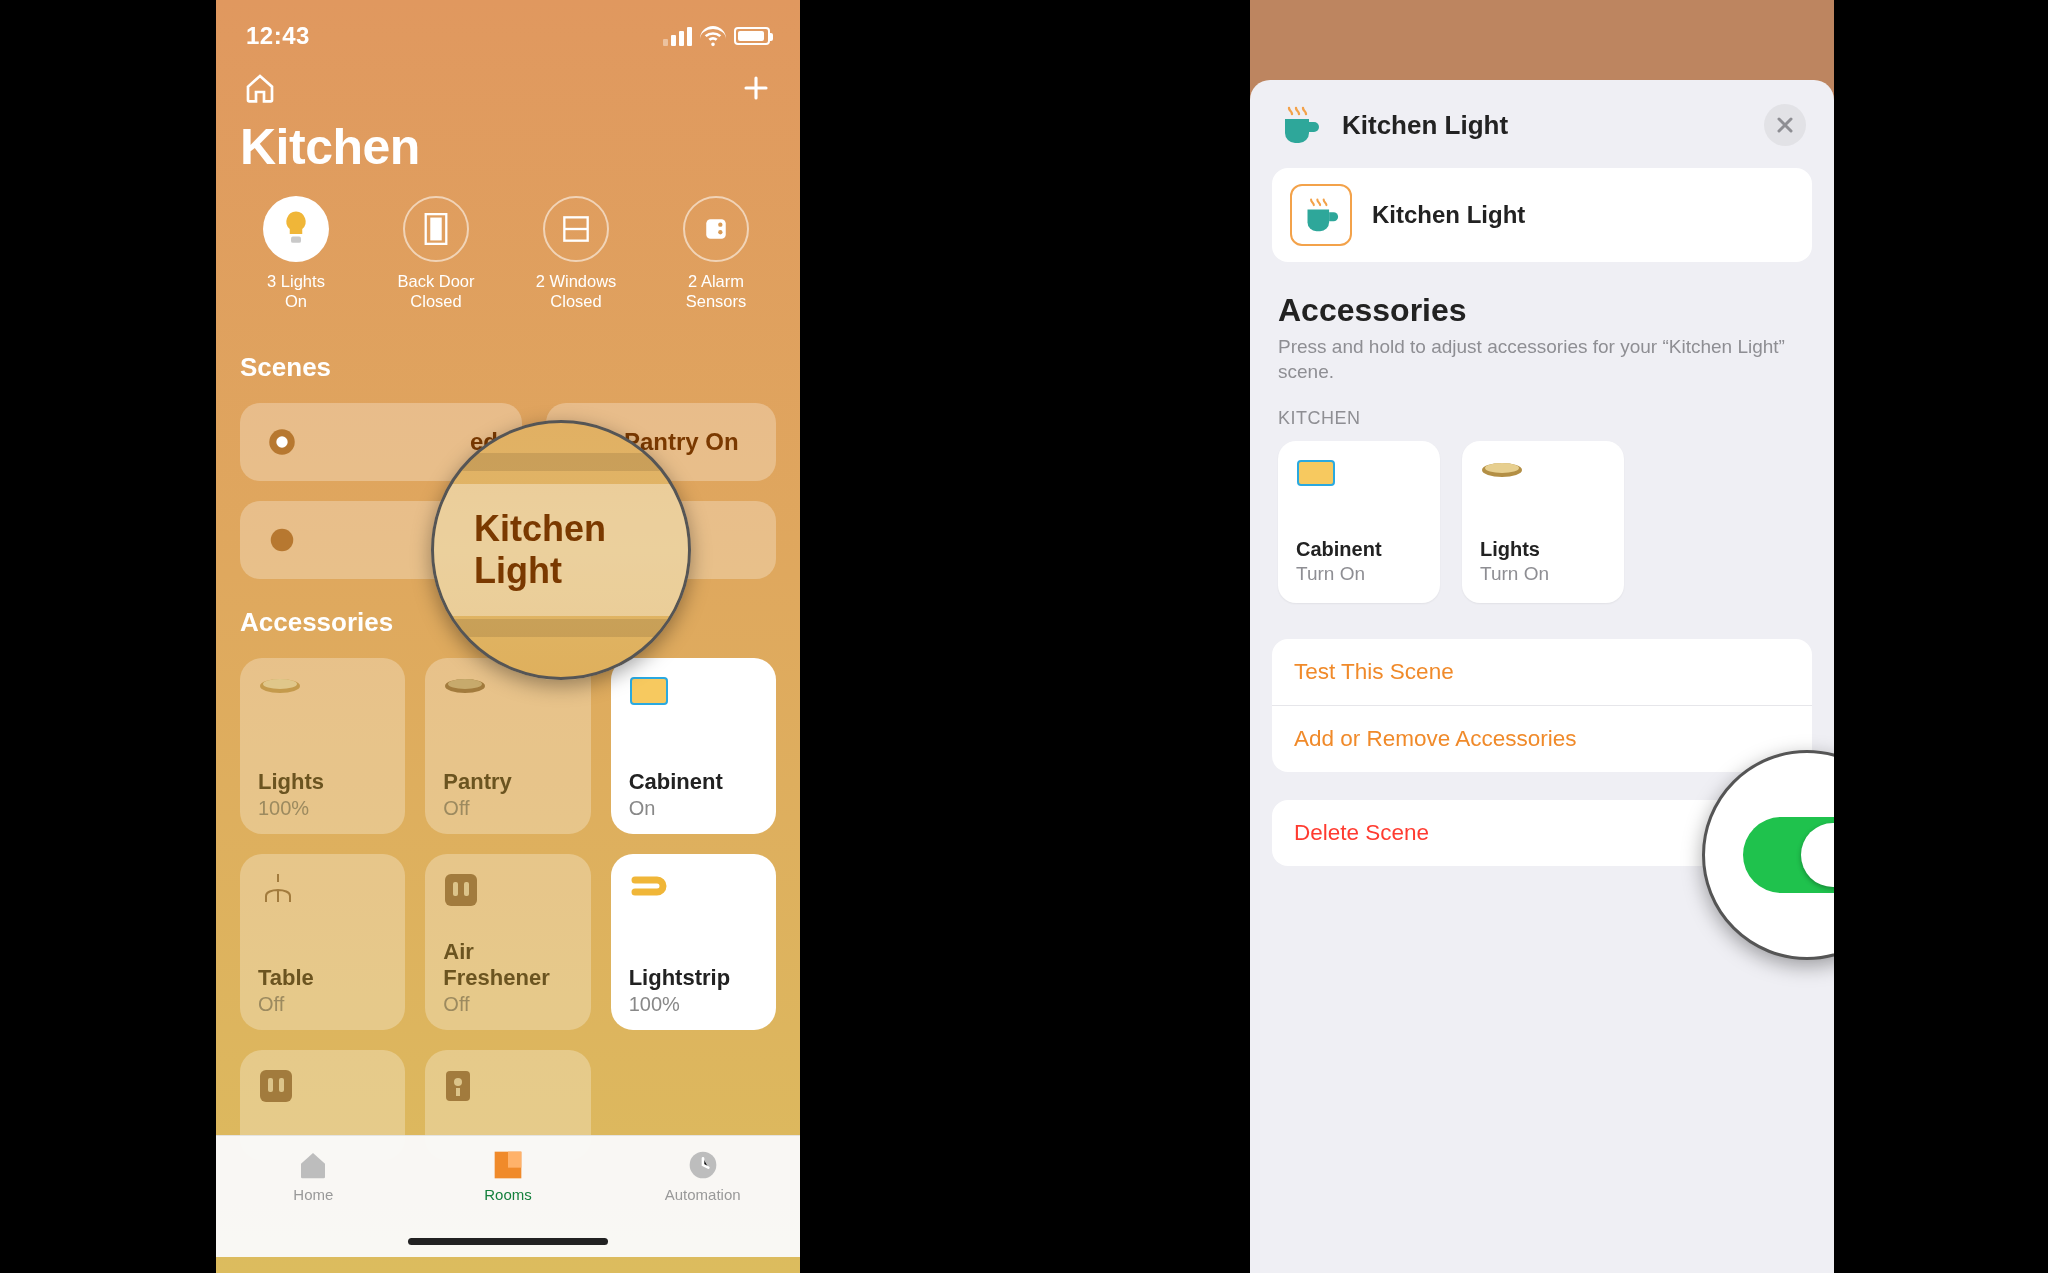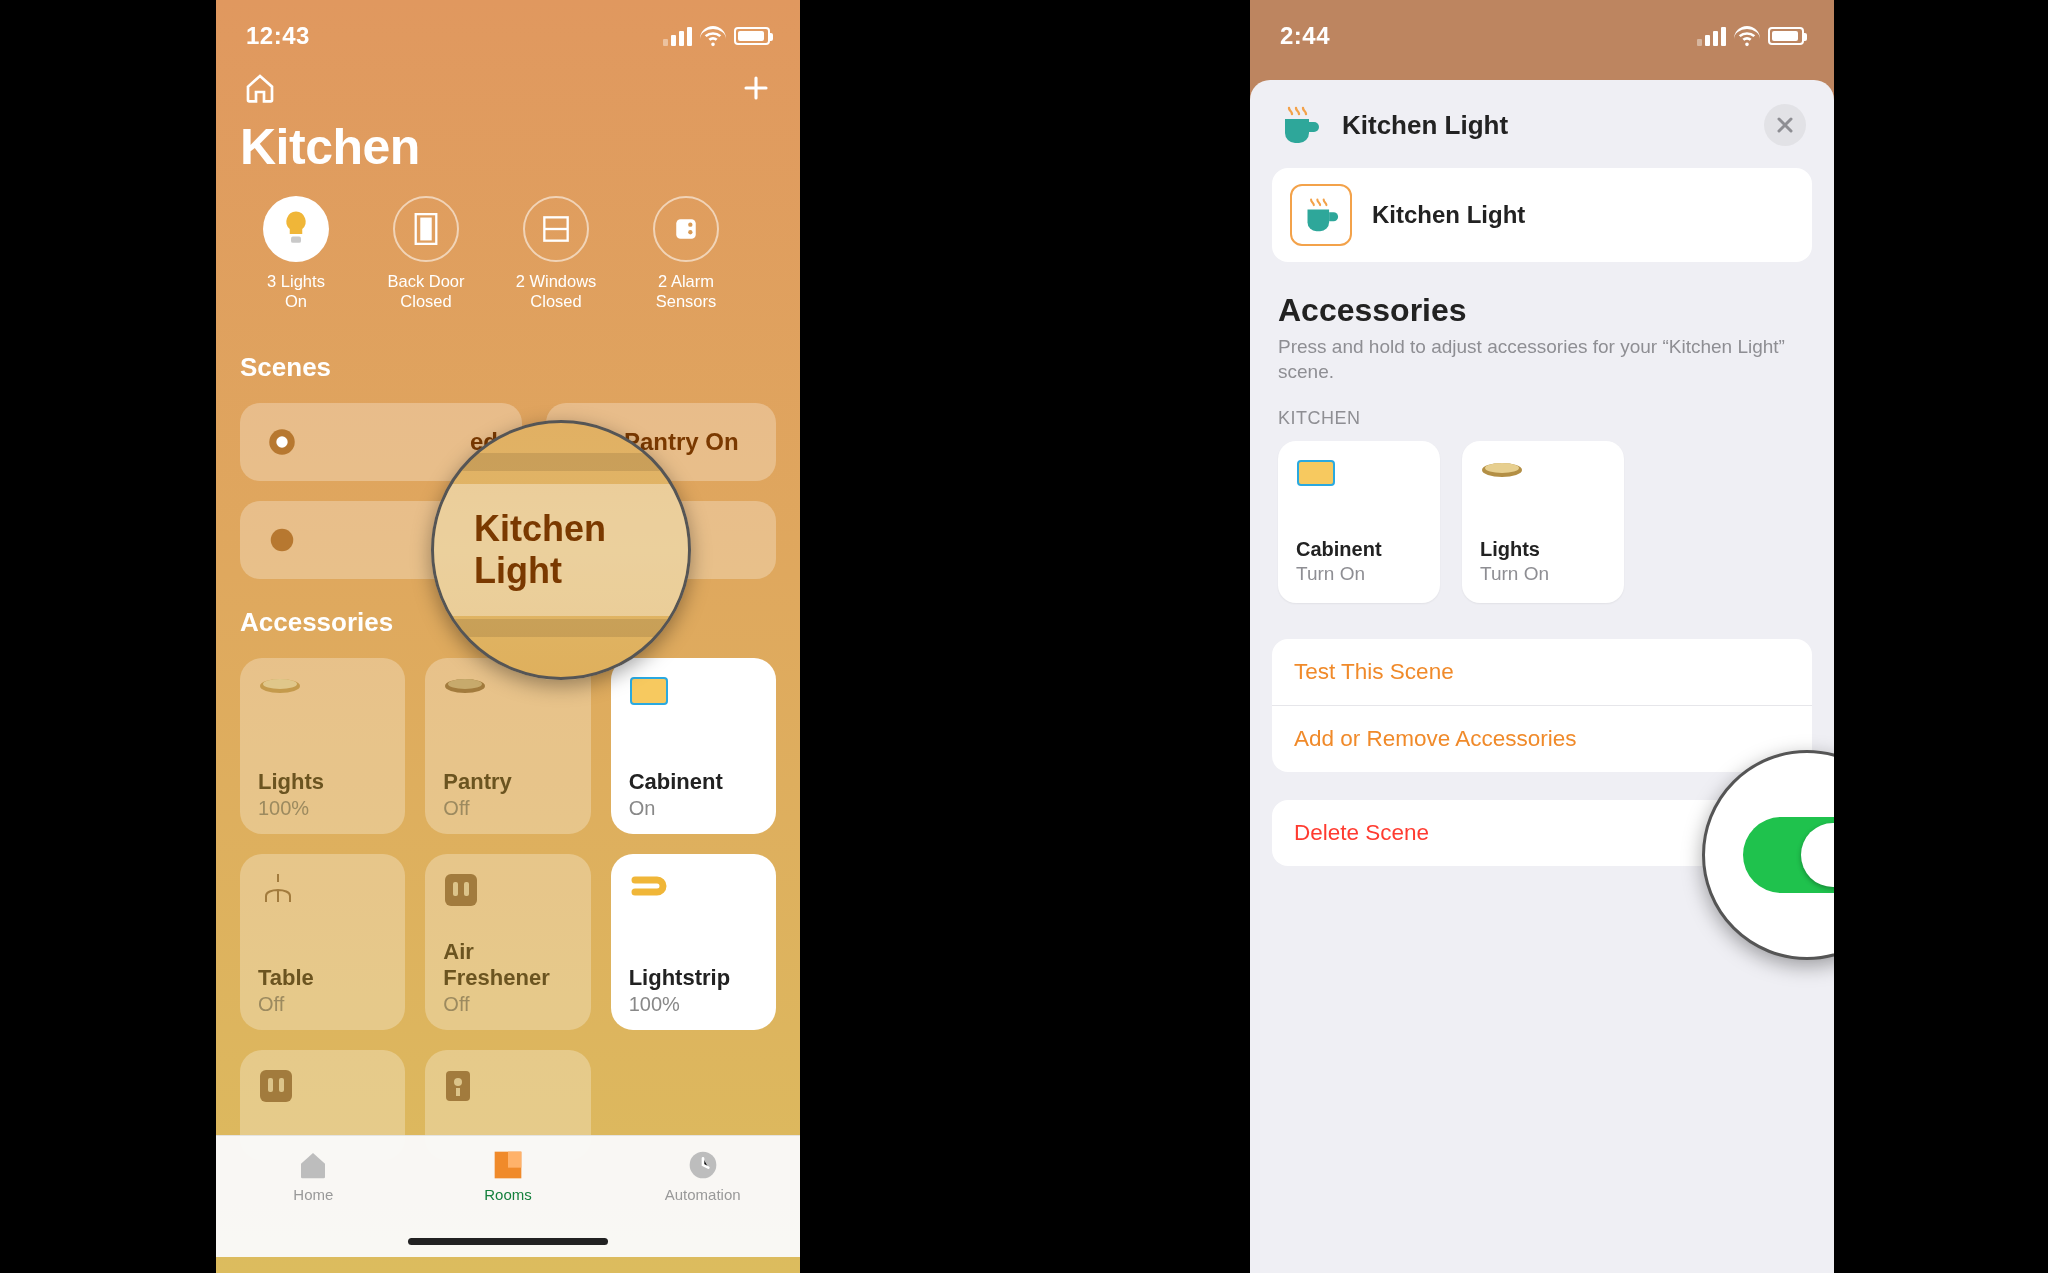--- a/index.html
+++ b/index.html
@@ -26,21 +26,21 @@
   .batt::after{content:"";position:absolute;right:-5px;top:4px;width:3px;height:8px;background:#fff;border-radius:0 2px 2px 0;}
   .batt .fill{position:absolute;left:2px;top:2px;bottom:2px;width:26px;background:#fff;border-radius:2px;}
 
   
   .hdr { padding:8px 24px 0; color:#fff; }
   .hdr-row { display:flex; justify-content:space-between; align-items:center; margin-bottom:10px;}
   .icon-btn { width:40px; height:40px; display:flex; align-items:center; justify-content:center; }
   .room-title { font-size:50px; font-weight:700; letter-spacing:-0.5px; }
 
   
-  .status-row { display:flex; gap:14px; padding:20px 22px 0; }
+  .status-row { display:flex; gap:24px; padding:20px 22px 0; }
   .status-item { display:flex; flex-direction:column; align-items:center; width:116px; }
   .circle { width:66px; height:66px; border-radius:50%; display:flex; align-items:center; justify-content:center; margin-bottom:10px; }
   .circle.on  { background:#fff; }
   .circle.off { border:2px solid rgba(255,255,255,0.55); }
   .status-item .lab { font-size:16.5px; color:#fff; text-align:center; line-height:1.2; }
 
   .sect-title { color:#fff; padding:40px 24px 20px; font-size:26px; font-weight:600; }
   .sect-title.acc{padding-top:28px;}
 
   
@@ -325,37 +325,20 @@
     </div>
     <div class="home-ind"></div>
   </div>
 
   <div class="mag1">
     <div class="big">Kitchen Light</div>
   </div>
 </div>
 
 <div class="phone right">
-  <div class="status-bar">
-    <div class="left">2:44</div>
-    <div class="icons">
-      <span class="sig-dots">
-          <span></span>
-          <span></span>
-          <span></span>
-          <span></span>
-        </span>
-      <span class="wifi"><svg viewBox="0 0 24 24">
-            <path fill="#fff" d="M12 18a2 2 0 100 4 2 2 0 000-4zm-5-4a8 8 0 0110 0l-2 2a5 5 0 00-6 0zm-4-4a14 14 0 0118 0l-2 2a11 11 0 00-14 0z"></path>
-          </svg></span>
-      <span class="batt">
-          <span class="fill"></span>
-        </span>
-    </div>
-  </div>
 
   <div class="sheet">
     <div class="sheet-hdr">
       <div class="cup-ic">
         <svg width="42" height="40" viewBox="0 0 42 40">
             <path stroke="#f3a24a" stroke-width="2.4" fill="none" stroke-linecap="round" d="M10 3c0 3 3 3 3 6M17 3c0 3 3 3 3 6M24 3c0 3 3 3 3 6"></path>
             <path fill="#2ea79a" d="M6 14h24v14a10 10 0 01-10 10h-4A10 10 0 016 28z"></path>
             <path fill="#2ea79a" d="M30 17h5a5 5 0 010 10h-5z"></path>
           </svg>
       </div>

